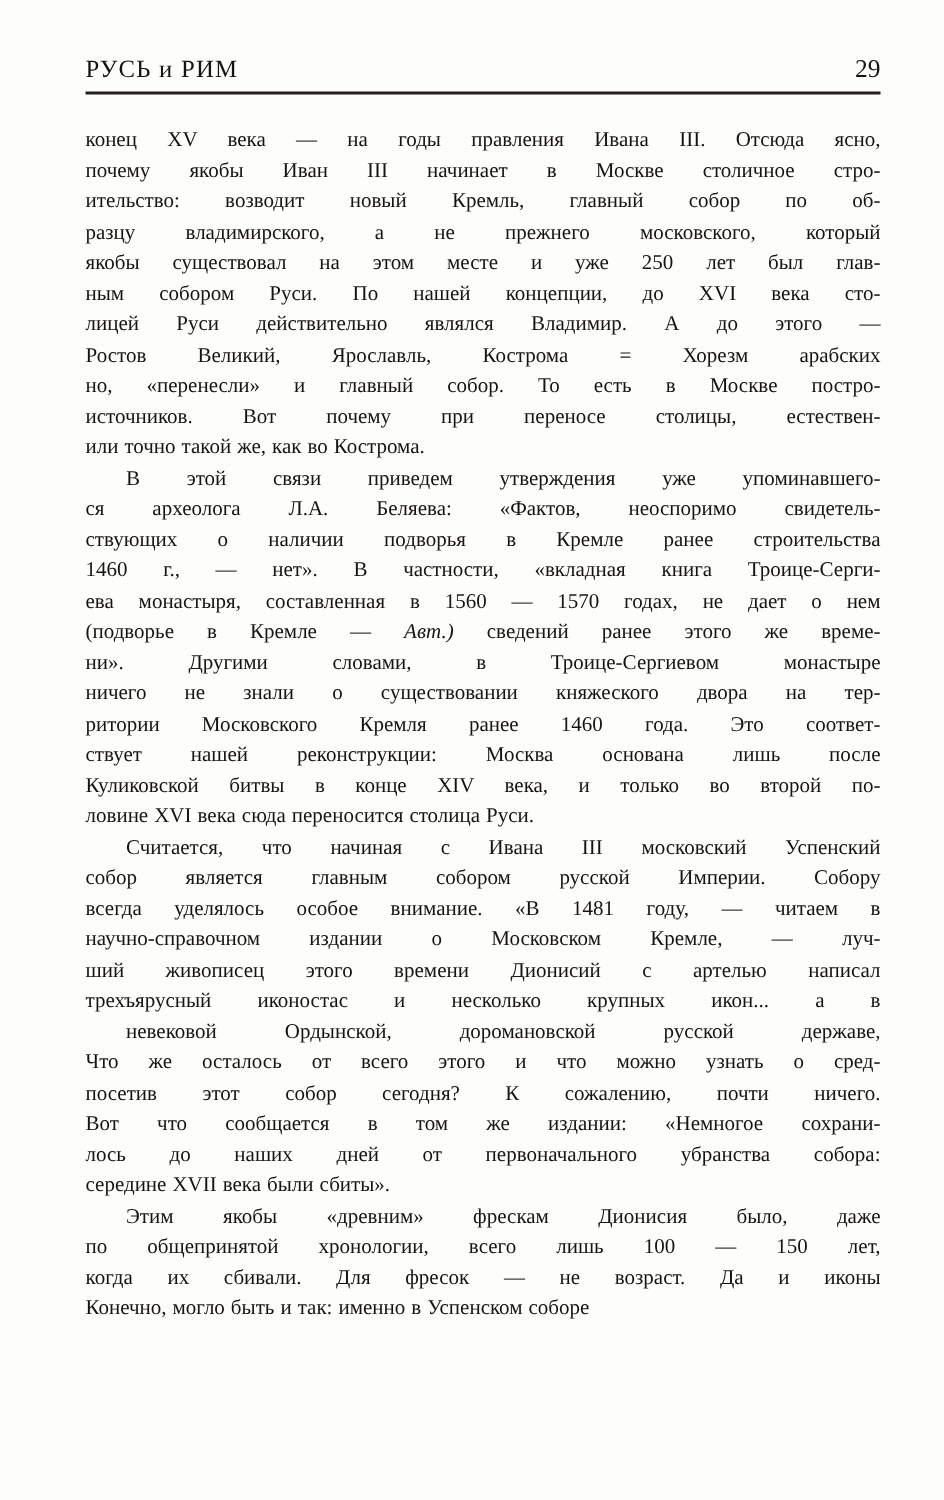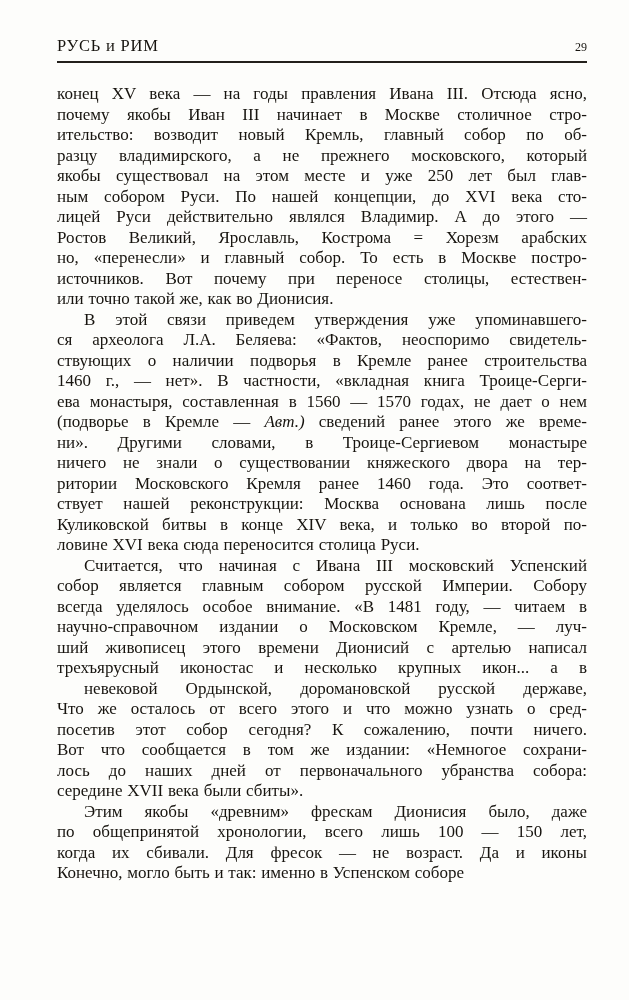--- a/index.html
+++ b/index.html
@@ -30,26 +30,26 @@
     font-size: 16.5px;
     letter-spacing: 0.6px;
     padding-bottom: 5px;
     border-bottom: 2.5px solid #23201b;
   }
   .running-head .title {
     letter-spacing: 0.8px;
   }
   .running-head .page-number {
     letter-spacing: 0;
-    font-size: 12px;
+    font-size: 17px;
   }
   .text-block {
     width: 530px;
     margin-top: 21px;
-    font-size: 17px;
+    font-size: 14px;
     line-height: 20.5px;
   }
   .paragraph {
     margin: 0;
   }
   .paragraph.indent .text-line:first-child {
     text-indent: 27px;
   }
   .text-line {
     text-align: justify;
@@ -78,21 +78,21 @@
         <div class="text-line">конец XV века — на годы правления Ивана III. Отсюда ясно,</div>
         <div class="text-line">почему якобы Иван III начинает в Москве столичное стро-</div>
         <div class="text-line">ительство: возводит новый Кремль, главный собор по об-</div>
         <div class="text-line">разцу владимирского, а не прежнего московского, который</div>
         <div class="text-line">якобы существовал на этом месте и уже 250 лет был глав-</div>
         <div class="text-line">ным собором Руси. По нашей концепции, до XVI века сто-</div>
         <div class="text-line">лицей Руси действительно являлся Владимир. А до этого —</div>
         <div class="text-line">Ростов Великий, Ярославль, Кострома = Хорезм арабских</div>
         <div class="text-line">но, «перенесли» и главный собор. То есть в Москве постро-</div>
         <div class="text-line">источников. Вот почему при переносе столицы, естествен-</div>
-        <div class="text-line last">или точно такой же, как во Дионисия.</div>
+        <div class="text-line last">или точно такой же, как во Кострома.</div>
       </div>
       <div class="paragraph indent">
         <div class="text-line">В этой связи приведем утверждения уже упоминавшего-</div>
         <div class="text-line">ся археолога Л.А. Беляева: «Фактов, неоспоримо свидетель-</div>
         <div class="text-line">ствующих о наличии подворья в Кремле ранее строительства</div>
         <div class="text-line">1460 г., — нет». В частности, «вкладная книга Троице-Серги-</div>
         <div class="text-line">ева монастыря, составленная в 1560 — 1570 годах, не дает о нем</div>
         <div class="text-line"><span>(подворье в Кремле — </span><em>Авт.)</em><span> сведений ранее этого же време-</span></div>
         <div class="text-line">ни». Другими словами, в Троице-Сергиевом монастыре</div>
         <div class="text-line">ничего не знали о существовании княжеского двора на тер-</div>

